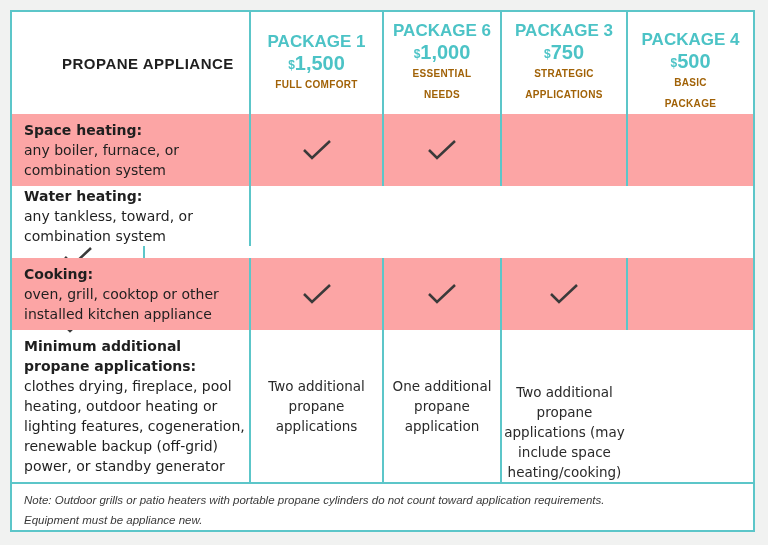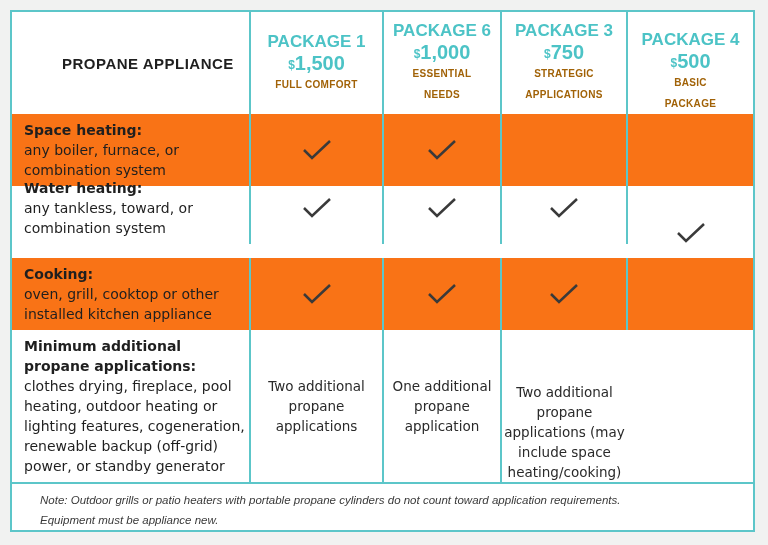--- a/index.html
+++ b/index.html
@@ -1,34 +1,34 @@
 <!DOCTYPE html>
 <html><head>
 <meta charset="utf-8">
 <style>
   html,body{margin:0;padding:0;}
   body{width:768px;height:545px;background:#f1f2f1;position:relative;overflow:hidden;font-family:"DejaVu Sans",sans-serif;color:#1f1f1f;}
   .tbl{position:absolute;left:10px;top:10px;width:745px;height:522px;border:2px solid #5cc6c9;background:#fff;box-sizing:border-box;}
   .row{position:absolute;left:0;width:741px;display:flex;}
-  .row.alt{background:#f97316;}
+  .row.alt{background:#fca5a5;}
   .cell{box-sizing:border-box;border-right:2px solid #5cc6c9;height:100%;display:flex;align-items:center;justify-content:center;text-align:center;}
   .cell:last-child{border-right:none;align-items:flex-end;}
   .c0{width:239px;justify-content:flex-start;text-align:left;padding-left:12px;}
   .c1{width:133px;}.c2{width:118px;}.c3{width:126px;}.c4{width:125px;}
   .hdr-label{font-family:"Liberation Sans",sans-serif;font-weight:bold;font-size:15px;letter-spacing:0.5px;margin-left:38px;}
   .pk{display:flex;flex-direction:column;align-items:center;font-family:"Liberation Sans",sans-serif;font-weight:bold;}
   .pk .nm{color:#4cc3c6;font-size:17px;line-height:20px;}
   .pk .pr{color:#4cc3c6;font-size:20px;line-height:22px;}
   .pk .pr sup{font-size:12px;vertical-align:top;position:relative;top:2px;}
   .pk .ds{font-size:10px;line-height:21px;color:#a16207;letter-spacing:0.3px;}
   .lbl{font-size:14px;line-height:20px;}
   .lbl b{font-weight:bold;display:block;}
   .chk svg{width:30px;height:22px;}
   .txt{font-size:13.5px;line-height:20px;color:#2a2a2a;}
-  .note{position:absolute;left:0;top:470px;width:741px;height:48px;border-top:2px solid #5cc6c9;box-sizing:border-box;padding:6px 28px;font-style:italic;font-size:11.5px;line-height:20px;color:#3a3a3a;font-family:"Liberation Sans",sans-serif;}
+  .note{position:absolute;left:0;top:470px;width:741px;height:48px;border-top:2px solid #5cc6c9;box-sizing:border-box;padding:6px 12px;font-style:italic;font-size:11.5px;line-height:20px;color:#3a3a3a;font-family:"Liberation Sans",sans-serif;}
 </style>
 </head>
 <body>
 
 <div class="tbl">
   <div class="row" style="top:0;height:102px;">
     <div class="cell c0">
         <span class="hdr-label">PROPANE APPLIANCE</span>
       </div>
     <div class="cell c1">
@@ -75,21 +75,21 @@
       </div>
     <div class="cell c2 chk">
         <svg viewBox="0 0 30 22">
           <path d="M2 11 L10 19 L28 2" fill="none" stroke="#3a3a3a" stroke-width="2.5"></path>
         </svg>
       </div>
     <div class="cell c3"></div>
     <div class="cell c4"></div>
   </div>
 
-  <div class="row" style="top:160px;height:72px;">
+  <div class="row" style="top:174px;height:72px;flex-direction:column;">
     <div class="cell c0">
         <div class="lbl"><b>Water heating:</b><span>any tankless, toward, or combination system</span></div>
       </div>
     <div class="cell c1 chk">
         <svg viewBox="0 0 30 22">
           <path d="M2 11 L10 19 L28 2" fill="none" stroke="#3a3a3a" stroke-width="2.5"></path>
         </svg>
       </div>
     <div class="cell c2 chk">
         <svg viewBox="0 0 30 22">

